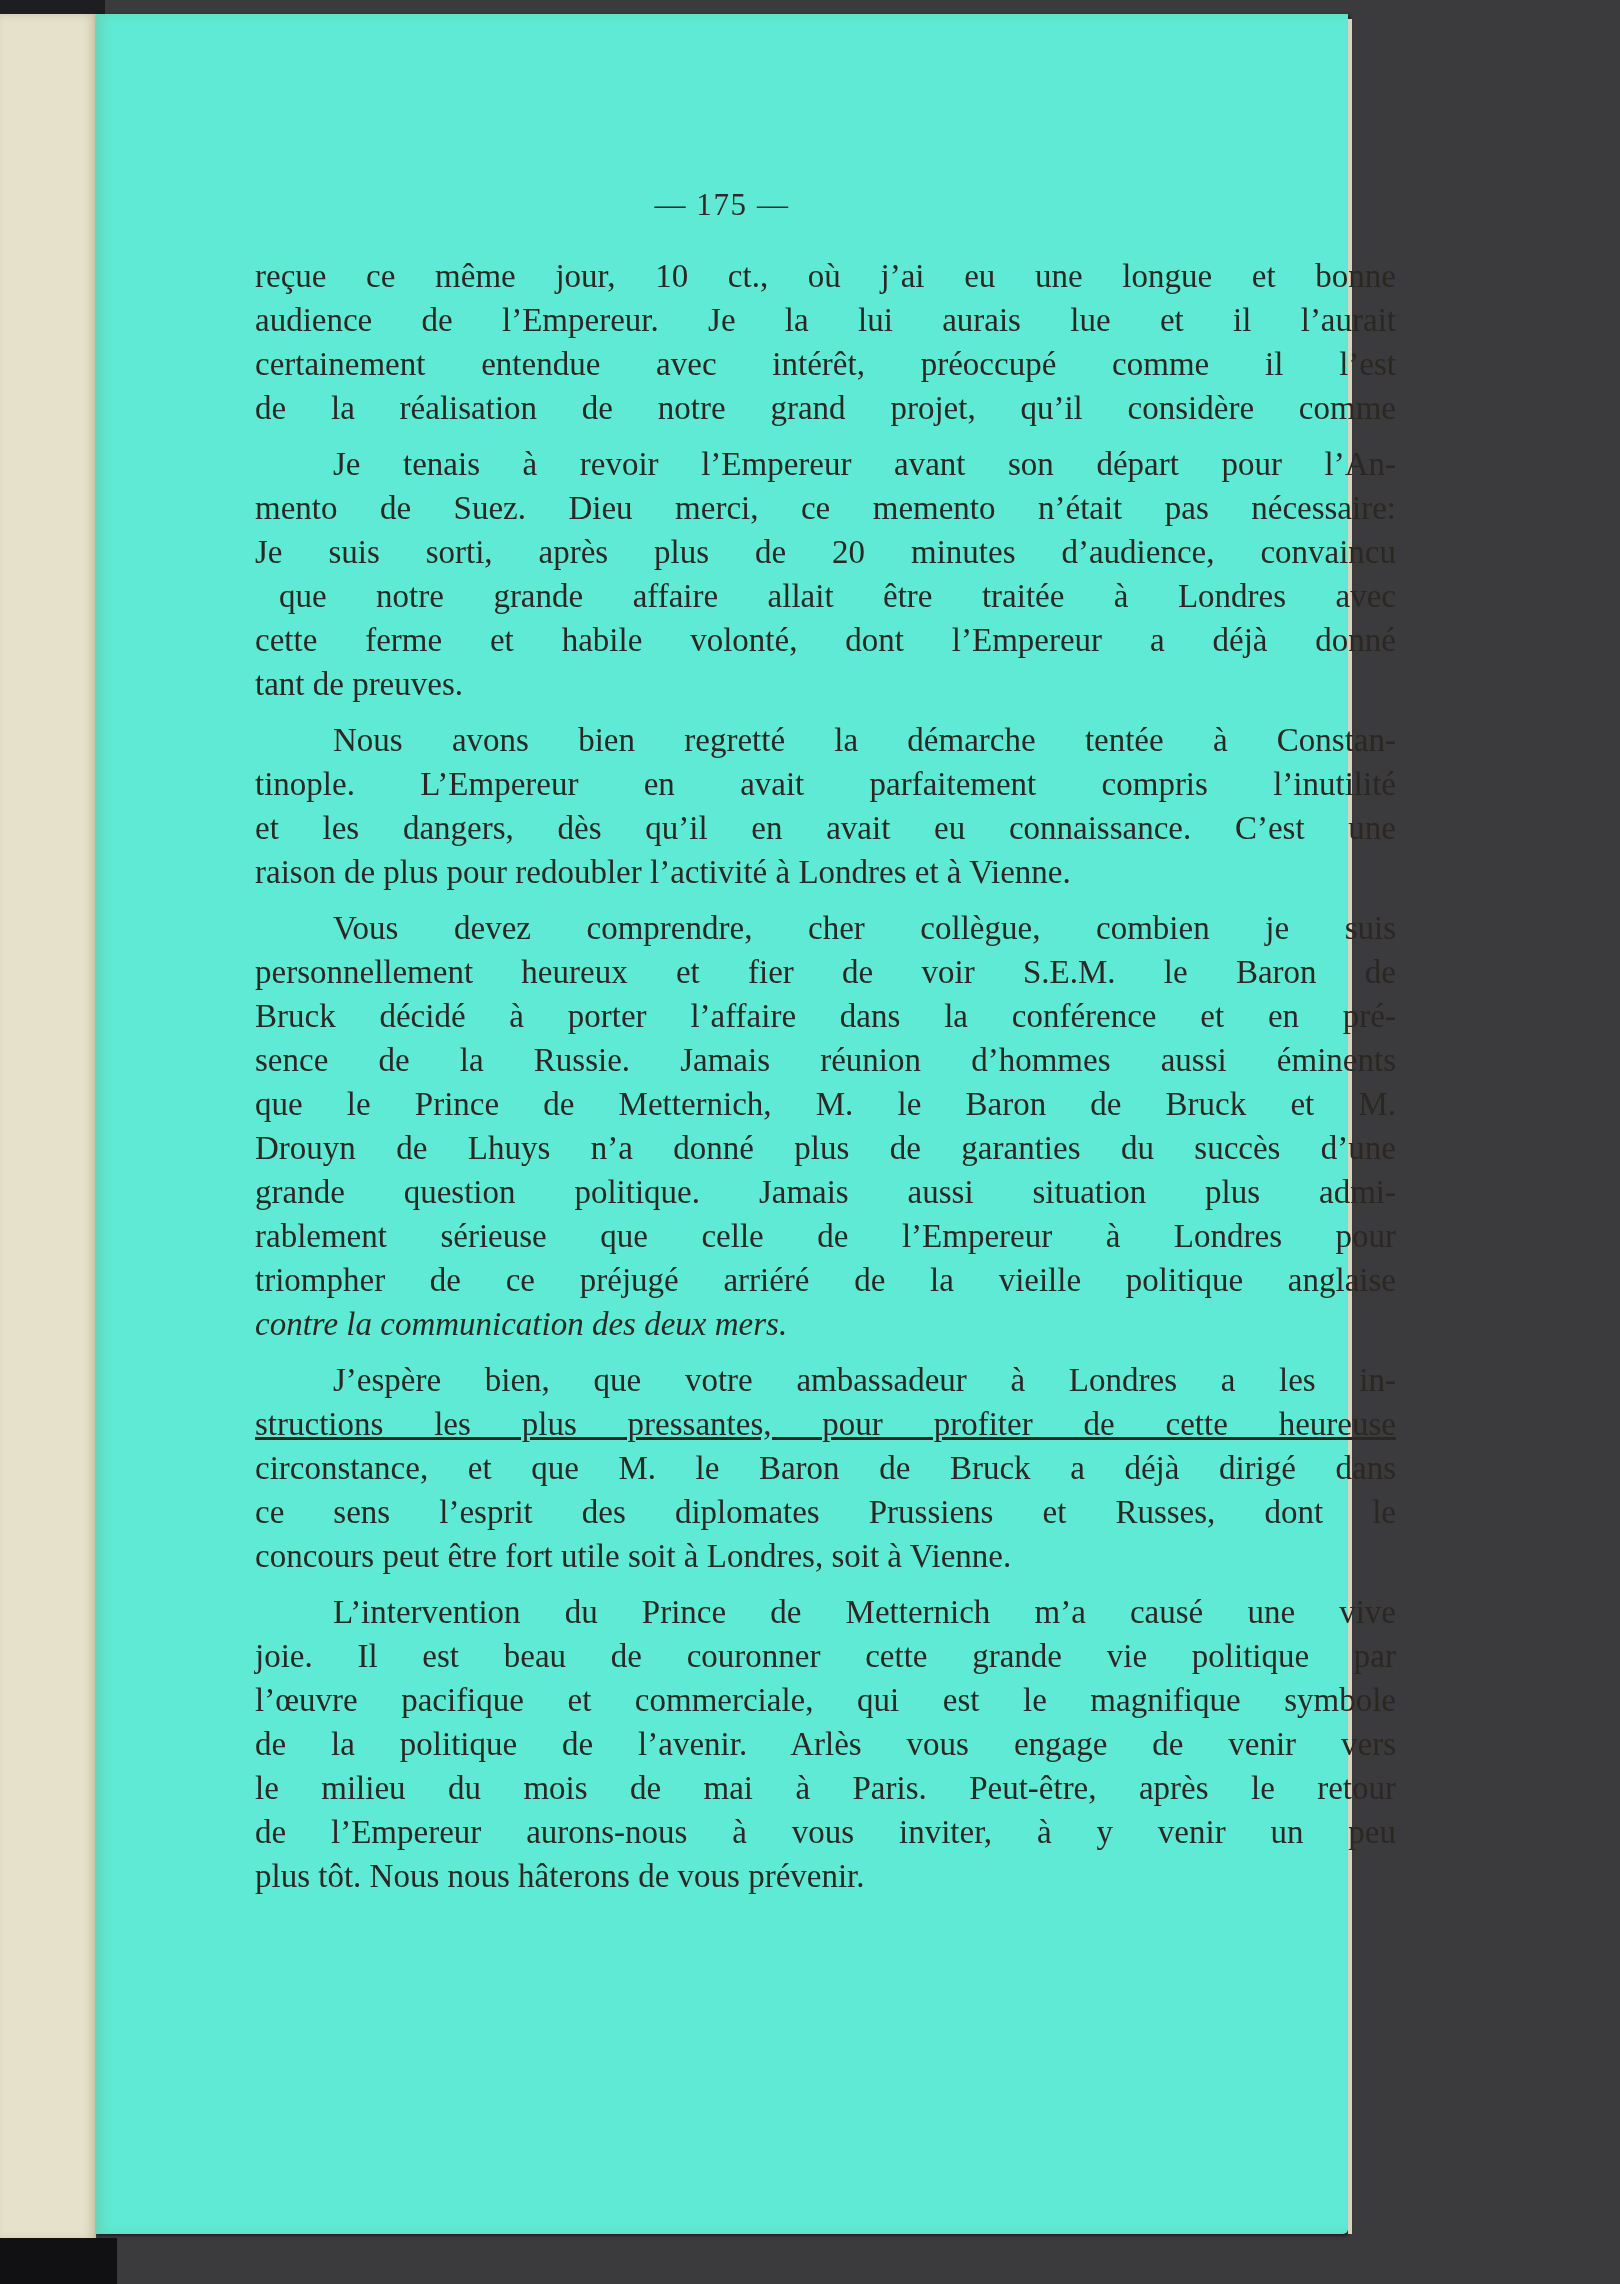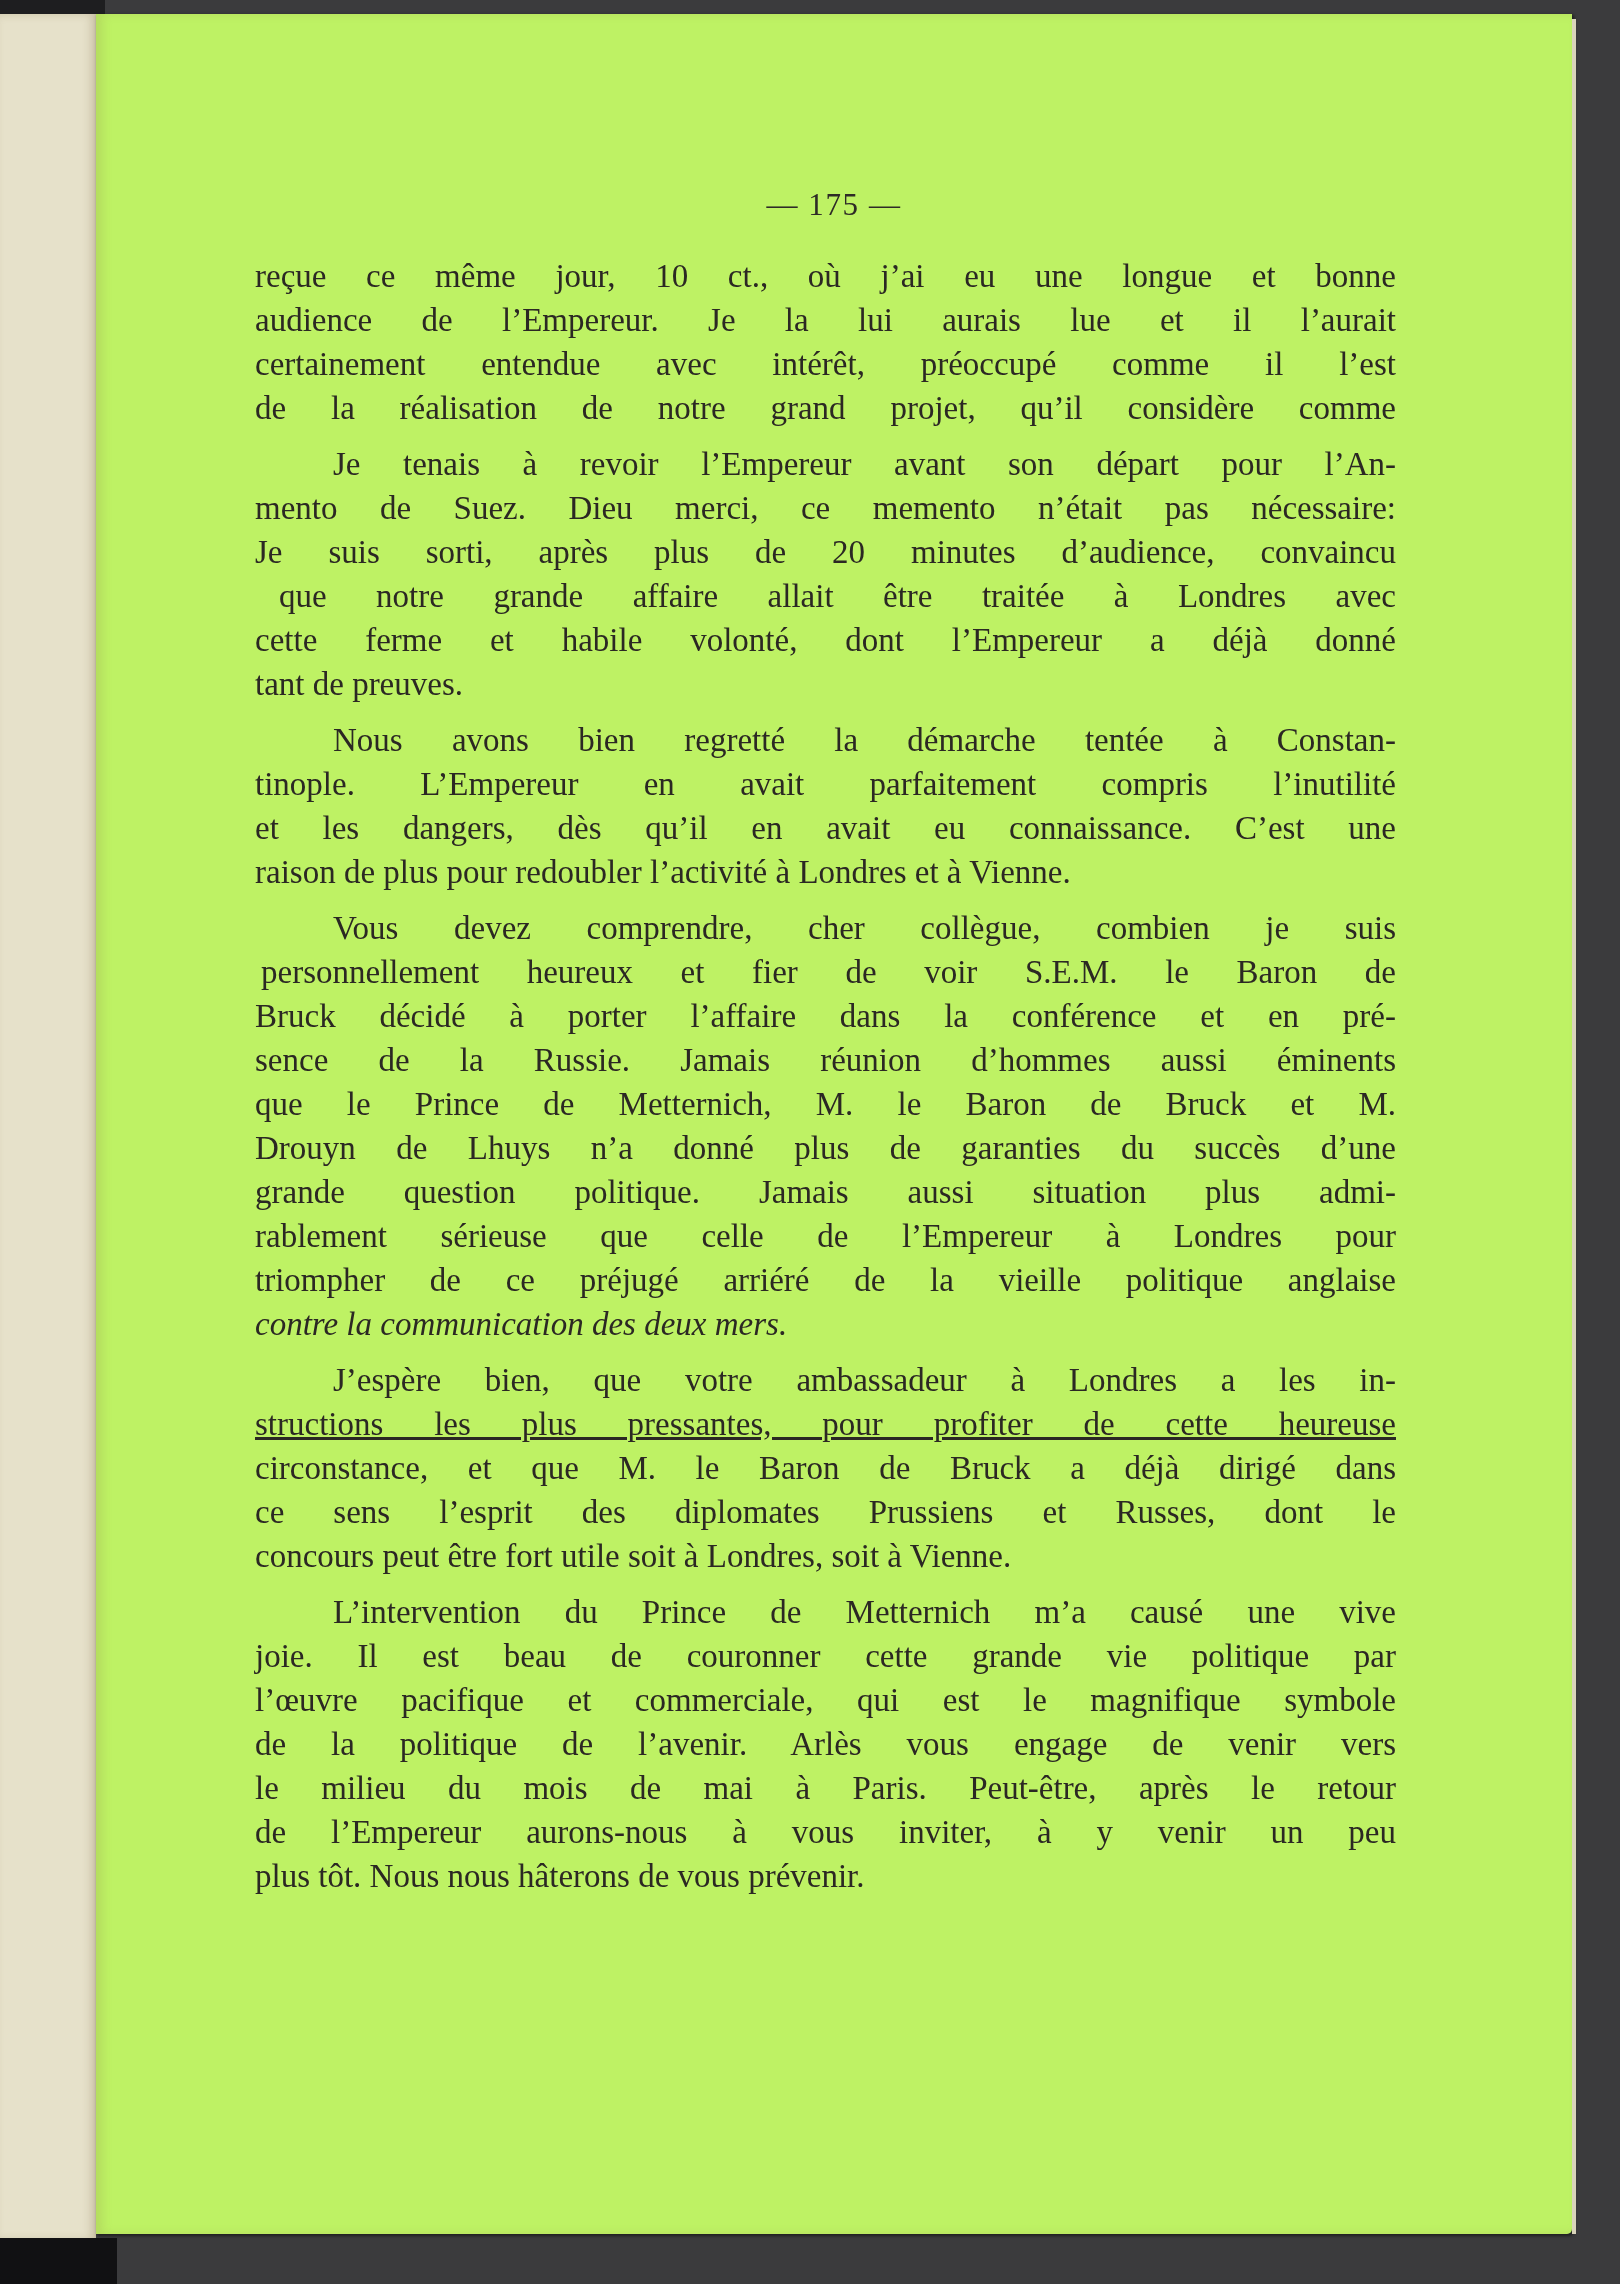--- a/index.html
+++ b/index.html
@@ -11,22 +11,22 @@
     .top-shadow { position: absolute; left: 0; top: 0; width: 105px; height: 13.8px; background: #1e1e20; }
     .left-page {
       position: absolute; left: 0; top: 13.8px; width: 96px; height: 2226px;
       background: #e6e1ca;
       box-shadow: inset -4.9px 0 8px rgba(120,100,60,0.25);
     }
     .gutter-shadow {
       position: absolute; left: 0; top: 2238px; width: 117px; height: 46px; background: #111113;
     }
     .page {
-      position: absolute; left: 96px; top: 13.8px; width: 1476px; height: 2220px;
-      background: #bef264;
+      position: absolute; left: 96px; top: 13.8px; width: 1252px; height: 2220px;
+      background: #5eead4;
       border-bottom-right-radius: 4.9px;
       box-shadow: inset 6.5px 0 9.7px rgba(140,120,70,0.18), 1.6px 1.6px 3.2px rgba(0,0,0,0.5);
     }
     .page-edge {
       position: absolute; right: -4px; top: 4.9px; width: 4px; height: 2215px; background: #d9d4bb;
     }
     .folio {
       position: absolute; top: 173px; left: 0; width: 100%;
       text-align: center; font-size: 31px; color: #2e2b26; letter-spacing: 1.6px;
       font-family: "Liberation Serif", serif;
@@ -69,21 +69,21 @@
       <span class="line last" style="text-indent: 0px; white-space: nowrap;">tant de preuves.</span>
     </p>
     <p class="para indent">
       <span class="line" style="white-space: nowrap;">Nous avons bien regretté la démarche tentée à Constan-</span>
       <span class="line" style="text-indent: 0px; white-space: nowrap;">tinople. L’Empereur en avait parfaitement compris l’inutilité</span>
       <span class="line" style="text-indent: 0px; white-space: nowrap;">et les dangers, dès qu’il en avait eu connaissance. C’est une</span>
       <span class="line last" style="text-indent: 0px; white-space: nowrap;">raison de plus pour redoubler l’activité à Londres et à Vienne.</span>
     </p>
     <p class="para indent">
       <span class="line" style="white-space: nowrap;">Vous devez comprendre, cher collègue, combien je suis</span>
-      <span class="line" style="text-indent: 0px; white-space: nowrap; margin-left: 6px;">personnellement heureux et fier de voir S.E.M. le Baron de</span>
+      <span class="line" style="text-indent: 0px; white-space: nowrap;">personnellement heureux et fier de voir S.E.M. le Baron de</span>
       <span class="line" style="text-indent: 0px; white-space: nowrap;">Bruck décidé à porter l’affaire dans la conférence et en pré-</span>
       <span class="line" style="text-indent: 0px; white-space: nowrap;">sence de la Russie. Jamais réunion d’hommes aussi éminents</span>
       <span class="line" style="text-indent: 0px; white-space: nowrap;">que le Prince de Metternich, M. le Baron de Bruck et M.</span>
       <span class="line" style="text-indent: 0px; white-space: nowrap;">Drouyn de Lhuys n’a donné plus de garanties du succès d’une</span>
       <span class="line" style="text-indent: 0px; white-space: nowrap;">grande question politique. Jamais aussi situation plus admi-</span>
       <span class="line" style="text-indent: 0px; white-space: nowrap;">rablement sérieuse que celle de l’Empereur à Londres pour</span>
       <span class="line" style="text-indent: 0px; white-space: nowrap;">triompher de ce préjugé arriéré de la vieille politique anglaise</span>
       <span class="line last" style="text-indent: 0px; white-space: nowrap; font-style: italic;">contre la communication des deux mers.</span>
     </p>
     <p class="para indent">

